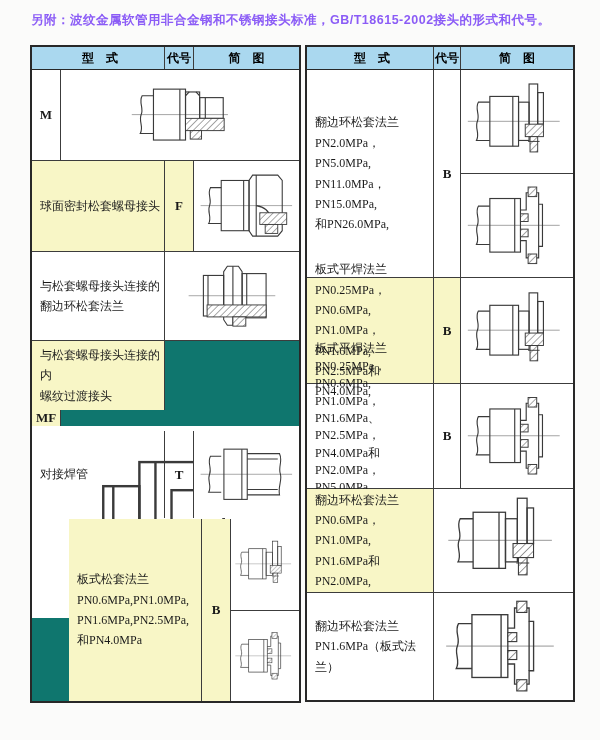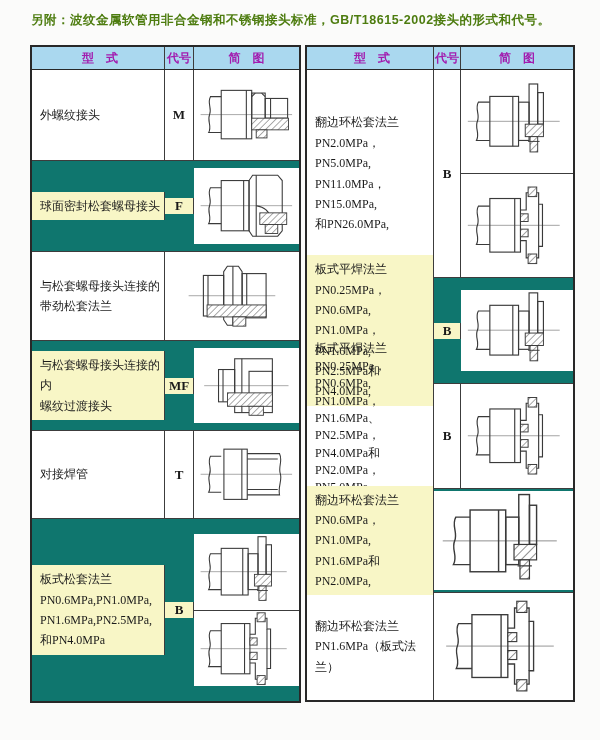--- a/index.html
+++ b/index.html
@@ -3,40 +3,40 @@
 <meta charset="utf-8">
 <style>
   html,body{margin:0;padding:0;}
   body{
     width:600px;height:740px;background:#fbfbfa;
     font-family:"Liberation Sans","DejaVu Sans",sans-serif;
     position:relative;color:#1a1a1a;overflow:hidden;
   }
   .title{
     position:absolute;left:31px;top:12px;width:540px;
-    font-size:12.5px;font-weight:700;letter-spacing:.5px;color:#4d7c0f;
+    font-size:12.5px;font-weight:700;letter-spacing:.5px;color:#8b5cf6;
   }
   .tables{
     position:absolute;left:30px;top:45px;display:flex;align-items:flex-start;
   }
   .half{border:2px solid #282828;background:#fff;}
   .half.left{width:267px;}
   .half.right{width:266px;}
   .sep{width:4px;}
   .hdr-row{
     display:flex;height:22px;background:#aad8ef;
     border-bottom:1px solid #282828;
   }
   .hdr-row .cell{
     display:flex;align-items:center;justify-content:center;
-    font-size:12px;font-weight:700;color:#a21caf;
+    font-size:12px;font-weight:700;color:#000000;
   }
   .row{display:flex;border-bottom:1px solid #3c3c3c;background:#fff;}
   .row:last-child{border-bottom:none;}
-  .row.hl{background:#0f766e;align-items:center;}
+  .row.hl{background:#0f766e;}
   .cell{box-sizing:border-box;}
   .c-type{
     border-right:1px solid #3c3c3c;
     display:flex;align-items:center;
     padding:4px 4px 4px 8px;
     font-family:"Liberation Serif","DejaVu Serif",serif;
     font-size:12px;line-height:1.7;white-space:pre-line;
   }
   .left .c-type{width:133px;}
   .right .c-type{width:127px;}
@@ -169,21 +169,20 @@
 <div class="tables">
 
   <div class="half left">
     <div class="hdr-row">
       <div class="cell c-type" style="justify-content:center;">型　式</div>
       <div class="cell c-code" style="font-family:inherit;font-size:12px;">代号</div>
       <div class="cell" style="flex:1;display:flex;align-items:center;justify-content:center;">简　图</div>
     </div>
 
     <div class="row" style="height:90px;">
-      <div class="cell c-type">外螺纹接头</div>
       <div class="cell c-code">M</div>
       <div class="cell c-diag">
           <div class="sub">
             <svg class="diag" viewBox="0 0 110 84">
               <use href="#sym-m"></use>
             </svg>
           </div>
         </div>
     </div>
 
@@ -194,31 +193,31 @@
           <div class="sub">
             <svg class="diag" viewBox="0 0 110 84">
               <use href="#sym-f"></use>
             </svg>
           </div>
         </div>
     </div>
 
     <div class="row" style="height:88px;">
       <div class="cell c-type">与松套螺母接头连接的
-带劲松套法兰</div>
+翻边环松套法兰</div>
       <div class="cell c-diag">
           <div class="sub">
             <svg class="diag" viewBox="0 0 110 84">
               <use href="#sym-mm"></use>
             </svg>
           </div>
         </div>
     </div>
 
-    <div class="row hl" style="height:89px;">
+    <div class="row hl" style="height:89px;flex-direction:column;">
       <div class="cell c-type">与松套螺母接头连接的内
 螺纹过渡接头</div>
       <div class="cell c-code">MF</div>
       <div class="cell c-diag">
           <div class="sub">
             <svg class="diag" viewBox="0 0 110 84">
               <use href="#sym-mf"></use>
             </svg>
           </div>
         </div>
@@ -229,21 +228,21 @@
       <div class="cell c-code">T</div>
       <div class="cell c-diag">
           <div class="sub">
             <svg class="diag" viewBox="0 0 110 84">
               <use href="#sym-t"></use>
             </svg>
           </div>
         </div>
     </div>
 
-    <div class="row hl" style="height:182px;">
+    <div class="row hl" style="height:182px;padding-left:37px;">
       <div class="cell c-type">板式松套法兰
 PN0.6MPa,PN1.0MPa,
 PN1.6MPa,PN2.5MPa,
 和PN4.0MPa</div>
       <div class="cell c-code">B</div>
       <div class="cell c-diag">
         <div class="sub">
             <svg class="diag" viewBox="0 0 110 84">
               <use href="#sym-flange-a"></use>
             </svg>

